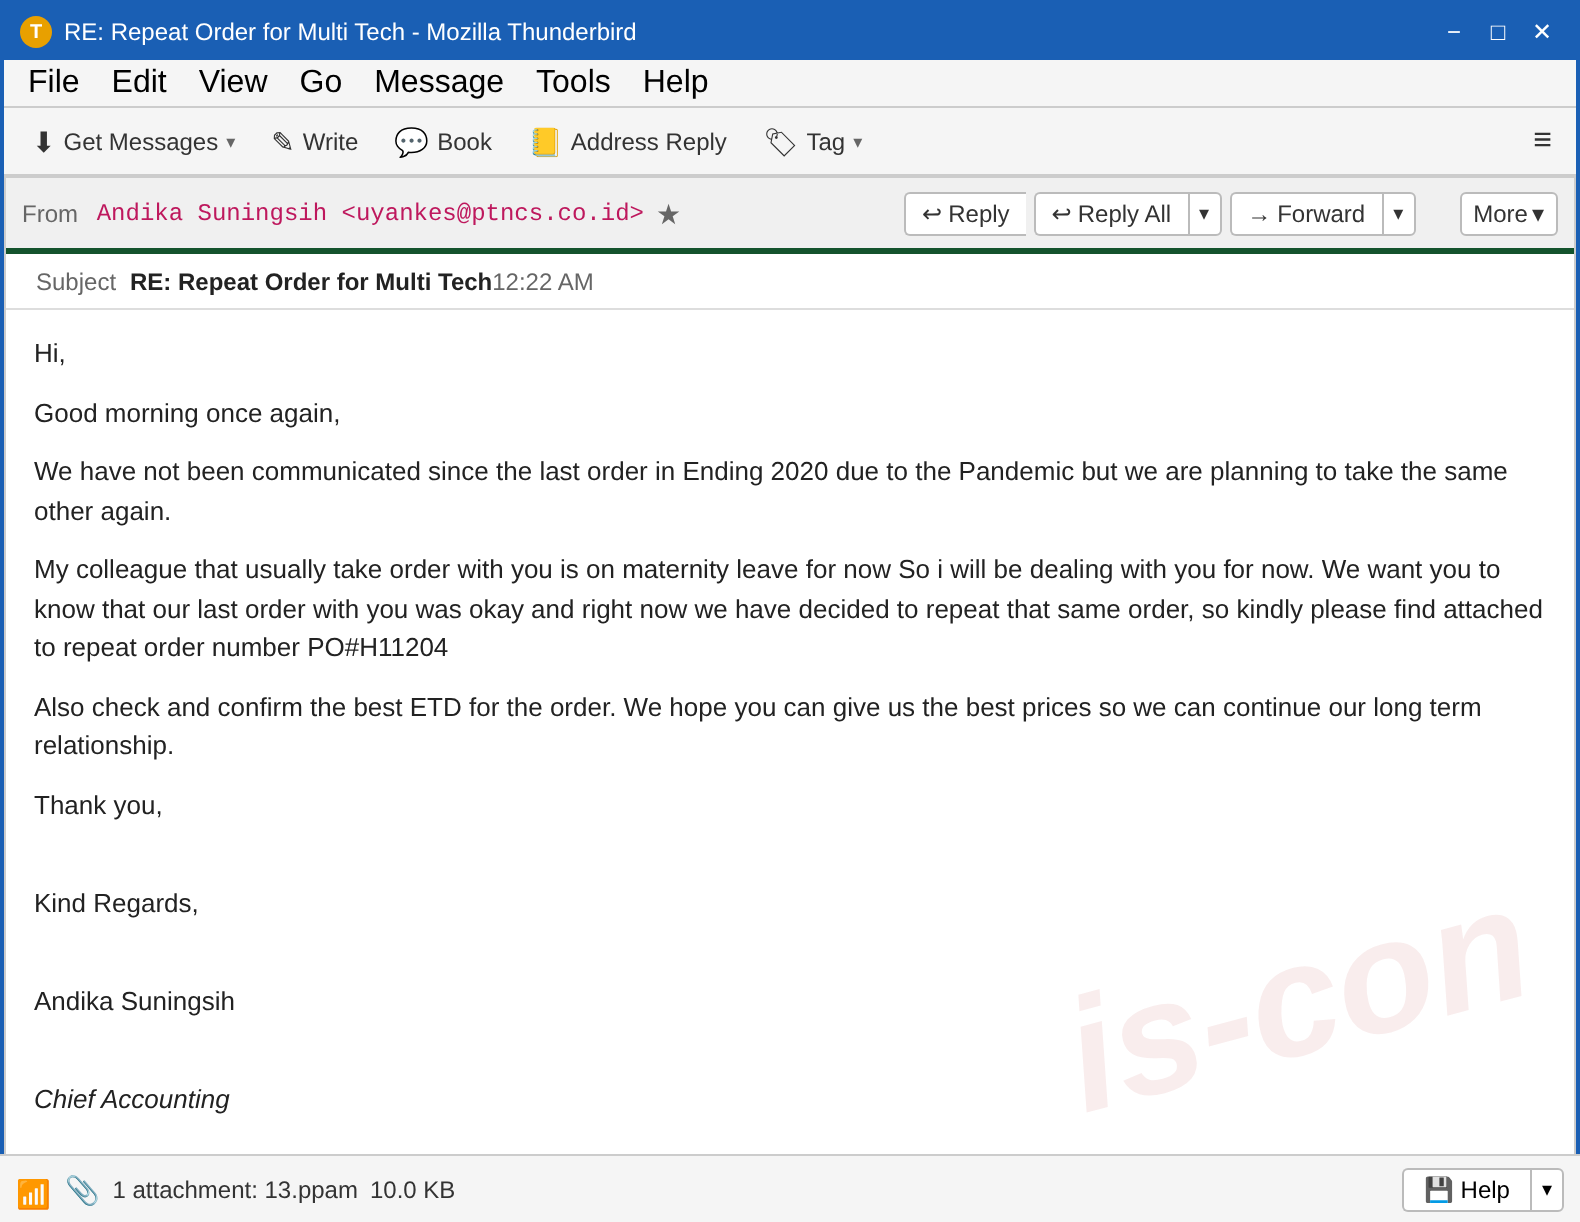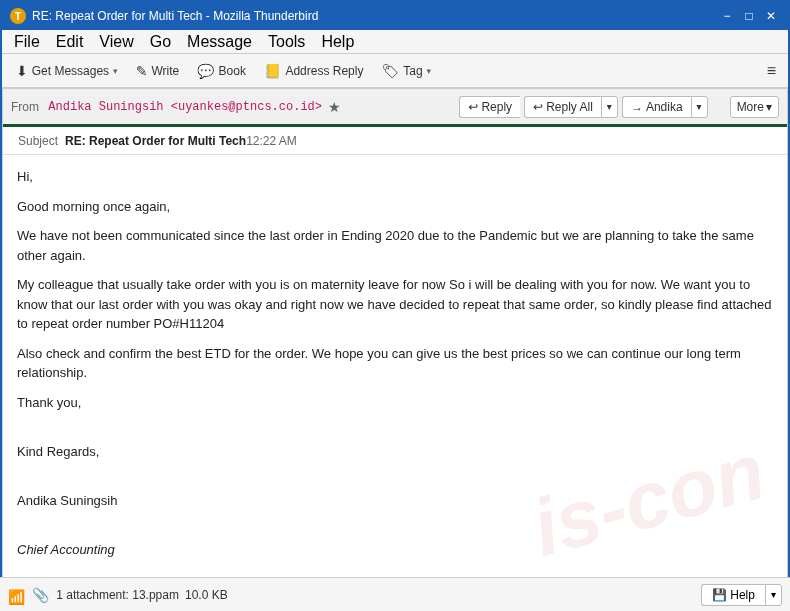--- a/index.html
+++ b/index.html
@@ -383,21 +383,21 @@
       <div class="action-btn-split" style="margin-left:2px;">
         <button class="main">
           <span>↩</span>
           <span>Reply All</span>
         </button>
         <button class="arrow">▾</button>
       </div>
       <div class="action-btn-split" style="margin-left:2px;">
         <button class="main">
           <span>→</span>
-          <span>Andika</span>
+          <span>Forward</span>
         </button>
         <button class="arrow">▾</button>
       </div>
       <button class="more-btn">
         <span>More</span>
         <span>▾</span>
       </button>
     </div>
   </div>
 

